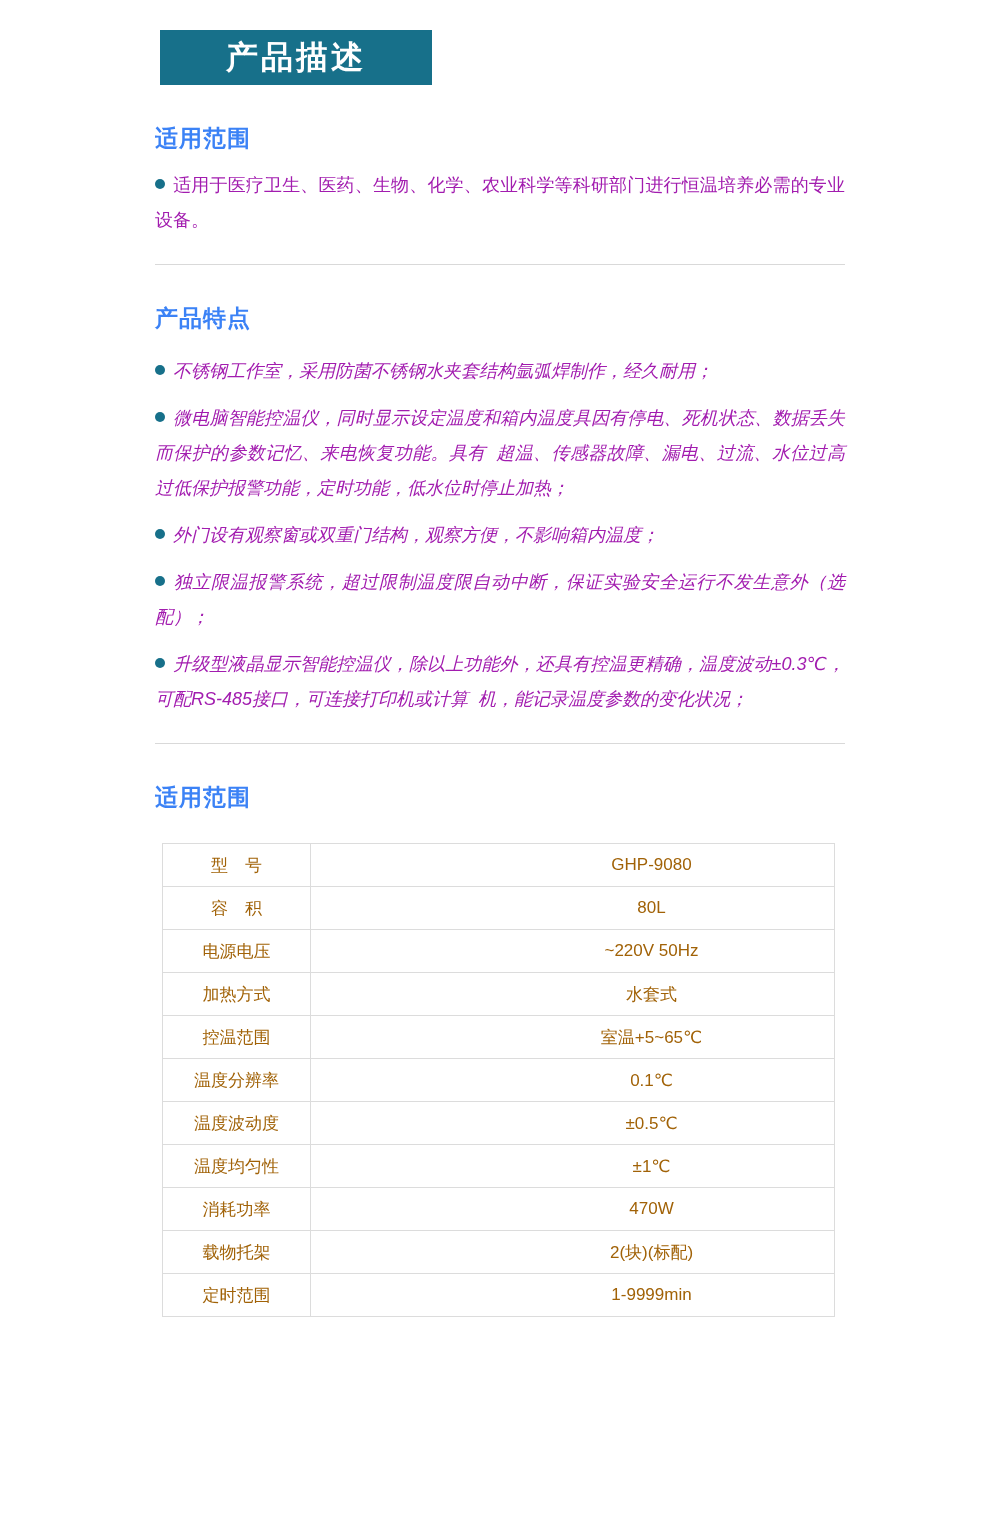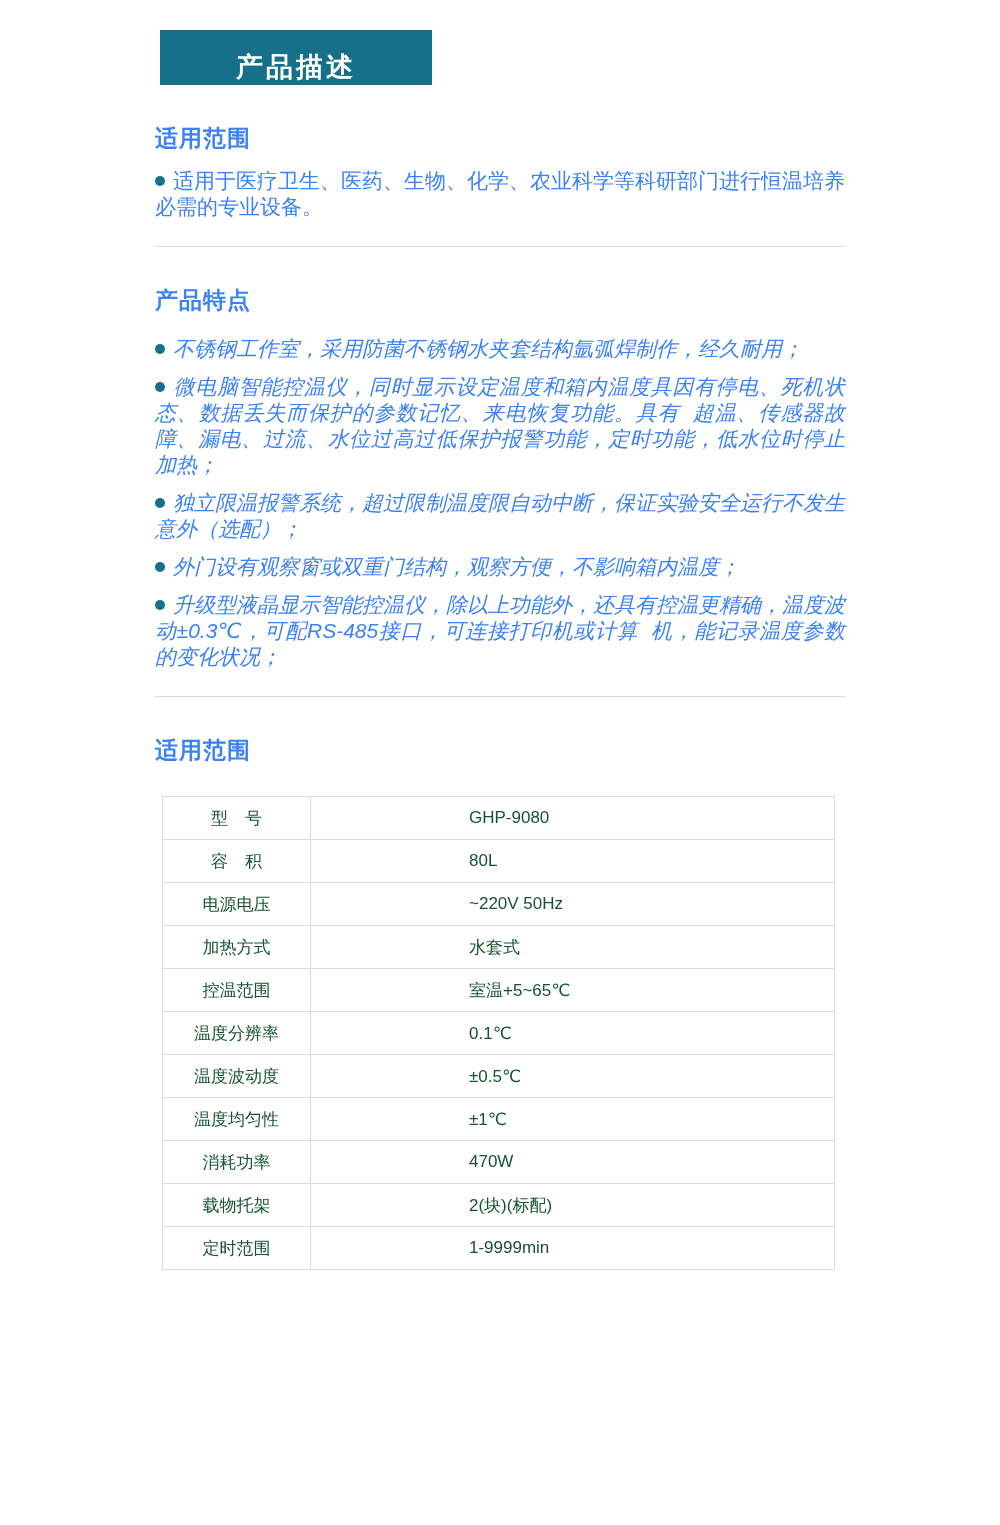--- a/index.html
+++ b/index.html
@@ -19,39 +19,39 @@
     margin-left: 155px;
     width: 690px;
   }
   
   .badge {
     margin: 30px 0 0 5px;
     width: 272px;
     height: 55px;
     background: #17708a;
     color: #ffffff;
-    font-size: 27px;
+    font-size: 32px;
     font-weight: bold;
     letter-spacing: 3px;
     display: flex;
-    align-items: flex-end;
+    align-items: center;
     justify-content: center;
   }
   h2.section-title {
     margin: 38px 0 0 0;
     font-size: 23px;
     font-weight: bold;
     color: #3b82f6;
     letter-spacing: 1px;
   }
   .bullet-para {
     margin: 14px 0 0 0;
-    font-size: 21px;
-    line-height: 26px;
-    color: #3b82f6;
+    font-size: 18px;
+    line-height: 35px;
+    color: #a21caf;
     text-align: justify;
   }
   .bullet-para .dot {
     display: inline-block;
     width: 10px;
     height: 10px;
     border-radius: 50%;
     background: #17708a;
     margin-right: 8px;
     vertical-align: 2px;
@@ -68,30 +68,30 @@
   table.specs {
     margin: 30px 0 0 7px;
     width: 673px;
     border-collapse: collapse;
     table-layout: fixed;
   }
   table.specs td {
     border: 1px solid #dcdcdc;
     height: 43px;
     font-size: 17px;
-    color: #14532d;
+    color: #a16207;
     padding: 0;
   }
   table.specs td.label {
     width: 148px;
     text-align: center;
   }
   table.specs td.value {
     padding-left: 158px;
-    text-align: left;
+    text-align: center;
   }
 </style>
 </head>
 <body>
 
 <div class="page">
   <div class="content">
 
     <div class="badge">
       <span>产品描述</span>
@@ -108,24 +108,24 @@
 
     <section class="features">
       <h2 class="section-title">产品特点</h2>
       <p class="bullet-para">
         <span class="dot"></span><span class="txt">不锈钢工作室，采用防菌不锈钢水夹套结构氩弧焊制作，经久耐用；</span>
       </p>
       <p class="bullet-para">
         <span class="dot"></span><span class="txt">微电脑智能控温仪，同时显示设定温度和箱内温度具因有停电、死机状态、数据丢失而保护的参数记忆、来电恢复功能。具有  超温、传感器故障、漏电、过流、水位过高过低保护报警功能，定时功能，低水位时停止加热；</span>
       </p>
       <p class="bullet-para">
-        <span class="dot"></span><span class="txt">独立限温报警系统，超过限制温度限自动中断，保证实验安全运行不发生意外（选配）；</span>
+        <span class="dot"></span><span class="txt">外门设有观察窗或双重门结构，观察方便，不影响箱内温度；</span>
       </p>
       <p class="bullet-para">
-        <span class="dot"></span><span class="txt">外门设有观察窗或双重门结构，观察方便，不影响箱内温度；</span>
+        <span class="dot"></span><span class="txt">独立限温报警系统，超过限制温度限自动中断，保证实验安全运行不发生意外（选配）；</span>
       </p>
       <p class="bullet-para">
         <span class="dot"></span><span class="txt">升级型液晶显示智能控温仪，除以上功能外，还具有控温更精确，温度波动±0.3℃，可配RS-485接口，可连接打印机或计算  机，能记录温度参数的变化状况；</span>
       </p>
     </section>
 
     <div class="divider"></div>
 
     <section class="specs-section">
       <h2 class="section-title">适用范围</h2>

